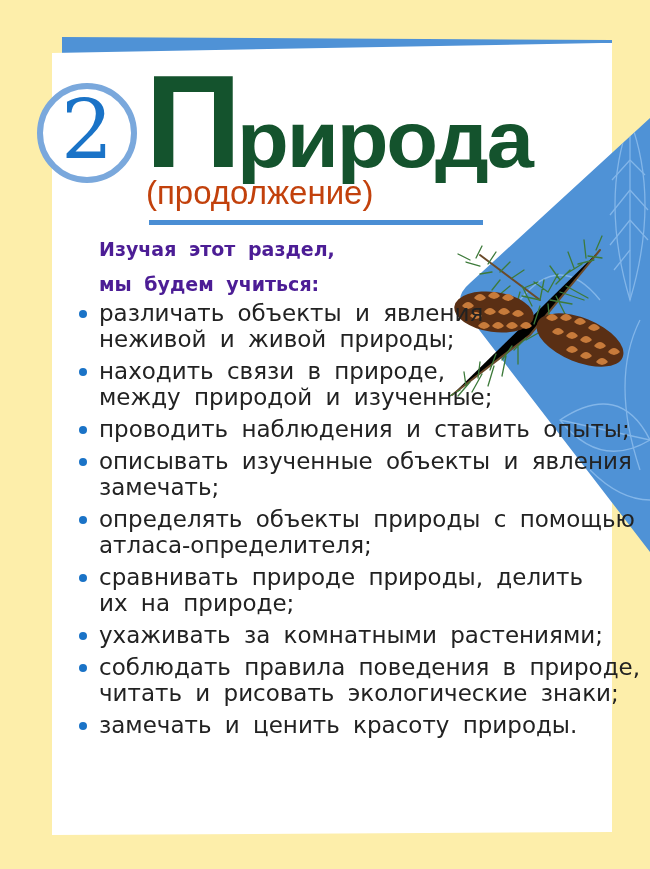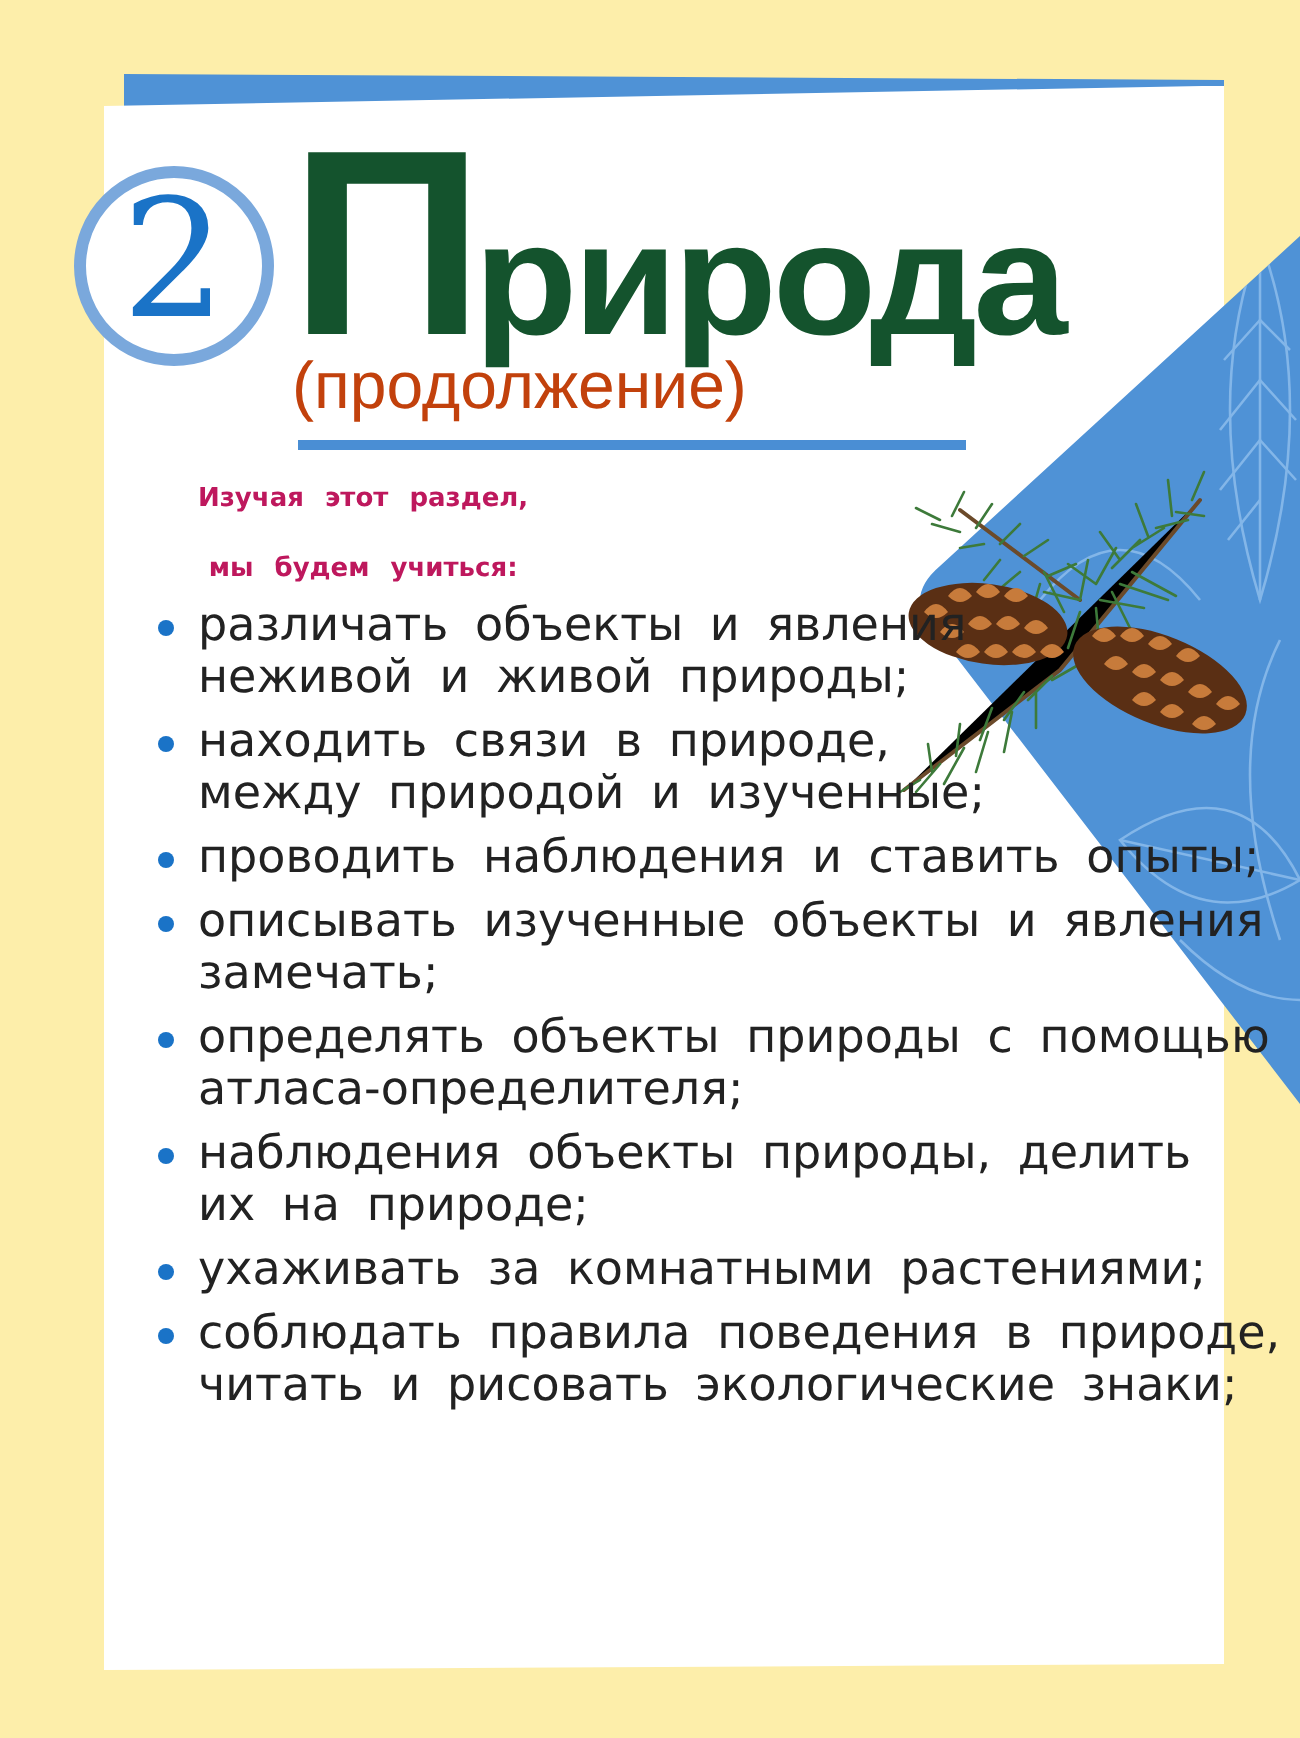--- a/index.html
+++ b/index.html
@@ -40,21 +40,21 @@
     color:#c2410c; font-family:"Liberation Sans", sans-serif;
     font-size:33px; white-space:nowrap;
   }
   .rule {
     position:absolute; left:149px; top:220px; width:334px; height:5px;
     background:#4a8ed4;
   }
   .intro {
     position:absolute; left:99px; top:232px;
     font-family:"DejaVu Sans", sans-serif; font-weight:bold;
-    font-size:13px; color:#be185d; word-spacing:6px; line-height:35px;text-align:center;
+    font-size:19px; color:#4c1d95; word-spacing:6px; line-height:35px;
   }
   .intro div { white-space:pre; }
   .list {
     position:absolute; left:74px; top:300px; width:500px;
     list-style:none; margin:0; padding:0;
   }
   .item {
     position:relative; padding-left:25px; margin-bottom:6px;
     font-family:"DejaVu Sans", sans-serif;
     font-size:23px; color:#222; line-height:26px; word-spacing:6px;
@@ -172,25 +172,29 @@
       <span class="line">описывать изученные объекты и явления</span>
       <span class="line">замечать;</span>
     </li>
   <li class="item">
       <span class="bullet"></span>
       <span class="line">определять объекты природы с помощью</span>
       <span class="line">атласа-определителя;</span>
     </li>
   <li class="item">
       <span class="bullet"></span>
-      <span class="line">наблюдения объекты природы, делить</span>
+      <span class="line">сравнивать природе природы, делить</span>
       <span class="line">их на природе;</span>
     </li>
   <li class="item">
       <span class="bullet"></span>
       <span class="line">ухаживать за комнатными растениями;</span>
     </li>
   <li class="item">
       <span class="bullet"></span>
       <span class="line">соблюдать правила поведения в природе,</span>
       <span class="line">читать и рисовать экологические знаки;</span>
     </li>
+  <li class="item">
+      <span class="bullet"></span>
+      <span class="line">замечать и ценить красоту природы.</span>
+    </li>
 </ul>
 
 </body></html>

